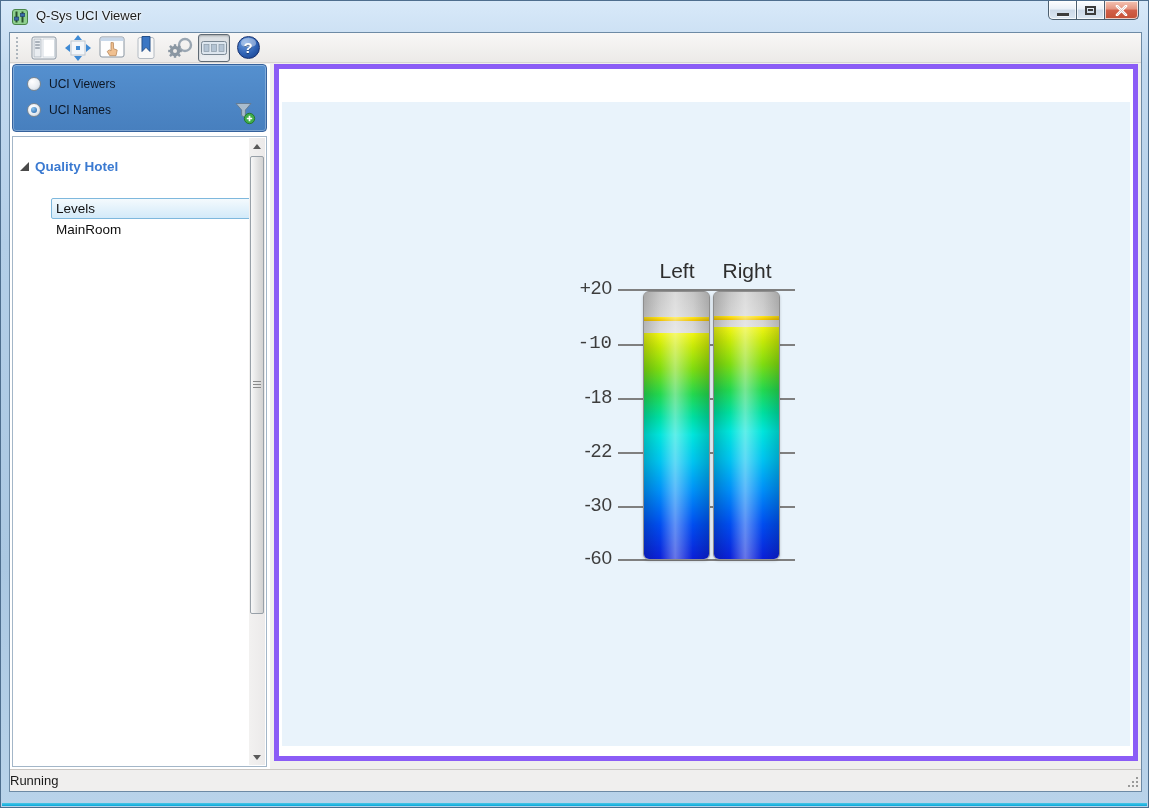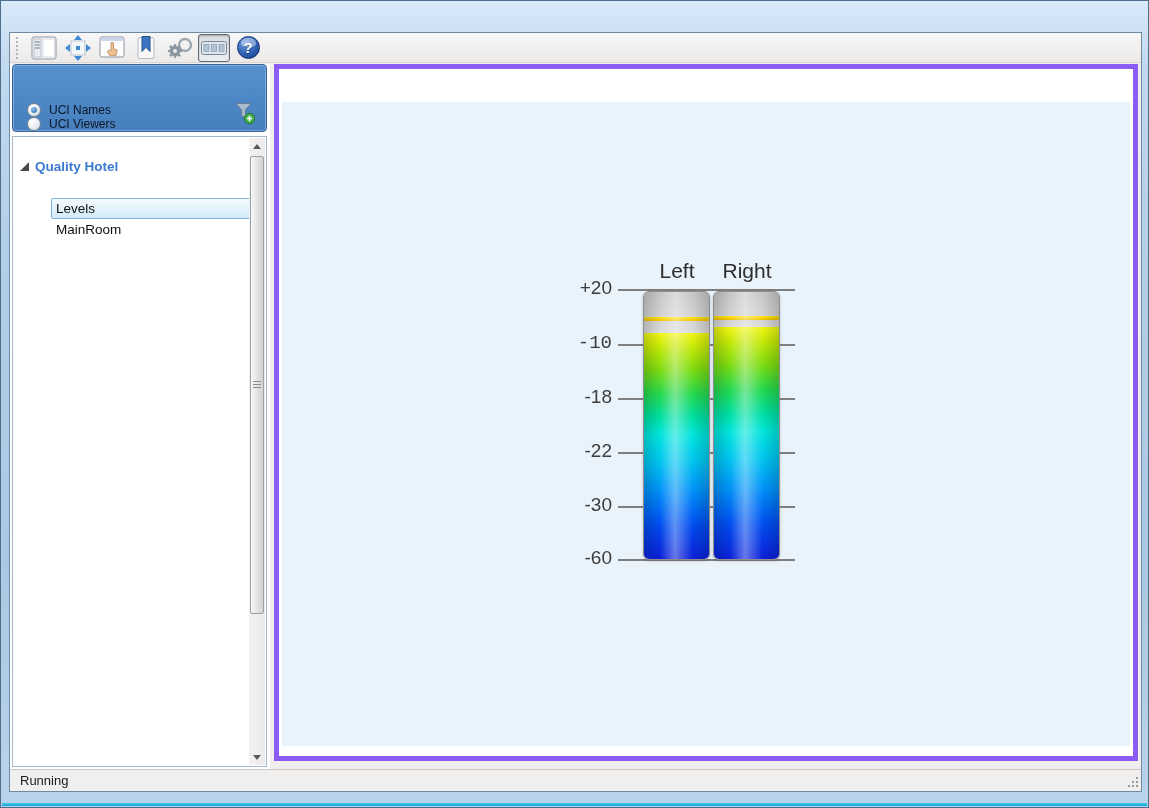--- a/index.html
+++ b/index.html
@@ -55,21 +55,21 @@
 
   
   .content { position:absolute; left:0; top:30px; right:0; bottom:22px; }
 
   
   .left-panel { position:absolute; left:0; top:1px; width:260px; bottom:0; background:#ffffff; }
   .filter-box { position:absolute; left:2px; top:0; width:255px; height:68px;
     background:linear-gradient(180deg,#5590cf,#477fbe); border:1px solid #36629c; border-radius:4px;
     box-shadow:inset 0 0 0 1px rgba(255,255,255,.28); }
   .radio-row { position:absolute; left:14px; display:flex; align-items:center; font-size:12px; color:#0c1624; cursor:default; }
-  .radio-row.r0 { top:12px;margin-top:40px; } .radio-row.r1 { top:38px; }
+  .radio-row.r0 { top:12px; } .radio-row.r1 { top:38px; }
   .radio { width:14px; height:14px; border-radius:50%; border:1px solid #7c8791; margin-right:8px; position:relative;
     background:radial-gradient(circle at 35% 30%, #ffffff 0%, #e8edf2 55%, #c3ced8 100%); }
   .radio.checked::after { content:""; position:absolute; left:3px; top:3px; width:6px; height:6px; border-radius:50%;
     background:radial-gradient(circle at 35% 30%, #8cc6ee, #1f5ea8); }
   .filter-icon { position:absolute; right:10px; bottom:6px; width:24px; height:24px; cursor:default; }
 
   .tree-box { position:absolute; left:2px; top:72px; width:255px; bottom:2px;
     background:#ffffff; border:1px solid #a3b6c8; }
   .tree-root { position:absolute; left:7px; top:19px; height:21px; display:flex; align-items:center; cursor:default; }
   .expander { width:9px; height:9px; background:#4a4a4a; clip-path:polygon(100% 0, 100% 100%, 0 100%); margin-right:6px; }
@@ -114,30 +114,54 @@
   .bar.b0 { left:361px; } .bar.b1 { left:431px; }
   .fill { position:absolute; left:0; right:0; bottom:0;
     background:linear-gradient(180deg,#f0f513 0%,#c6e907 6%,#7fdc10 16%,#24d84e 27%,#00dfa0 37%,#00e5dc 45%,#00c4f0 57%,#0090f8 70%,#004df0 85%,#0b20d8 100%); }
   .peak { position:absolute; left:0; right:0; height:4px;
     background:linear-gradient(180deg,#ffe81a,#efbf00); }
   .bar::after { content:""; position:absolute; inset:0; border-radius:5px; pointer-events:none;
     background:linear-gradient(90deg,rgba(0,0,0,.16) 0%,rgba(255,255,255,0) 25%,rgba(255,255,255,.38) 48%,rgba(255,255,255,0) 75%,rgba(0,0,0,.16) 100%); }
 
   
   .statusbar { position:absolute; left:0; right:0; bottom:0; height:22px; background:#f0efee;
-    border-top:1px solid #cac7c4; font-size:13px; color:#1a1a1a; display:flex; align-items:center; padding-left:10px; }
+    border-top:1px solid #cac7c4; font-size:13px; color:#1a1a1a; display:flex; align-items:center; }
   .resize-grip { position:absolute; right:2px; bottom:3px; width:14px; height:14px; }
   .resize-grip::before { content:""; position:absolute; right:1px; bottom:1px; width:2px; height:2px; background:#9a9a9a;
     box-shadow:-4px 0 #9a9a9a, -8px 0 #9a9a9a, 0 -4px #9a9a9a, -4px -4px #9a9a9a, 0 -8px #9a9a9a; }
 </style>
 </head>
 <body>
 
 <div class="window">
 
+  <div class="titlebar">
+    <svg class="app-icon" viewBox="0 0 16 16">
+      <rect x="0.5" y="0.5" width="15" height="15" rx="2.5" fill="#8fd08f" stroke="#49854a"></rect>
+      <rect x="3.5" y="2.5" width="2" height="11" fill="#27522b"></rect>
+      <rect x="2.3" y="8" width="4.4" height="3.2" fill="#3a6aaa" stroke="#1e3e66" stroke-width="0.6"></rect>
+      <rect x="9.5" y="2.5" width="2" height="11" fill="#27522b"></rect>
+      <rect x="8.3" y="4.4" width="4.4" height="3.2" fill="#3a6aaa" stroke="#1e3e66" stroke-width="0.6"></rect>
+    </svg>
+    <span class="title">Q-Sys UCI Viewer</span>
+    <div class="winbtns">
+      <div class="wbtn min">
+          <span class="glyph-min"></span>
+        </div>
+      <div class="wbtn max">
+          <span class="glyph-max"></span>
+        </div>
+      <div class="wbtn close">
+        <svg width="13" height="11" viewBox="0 0 13 11">
+          <path d="M2 1 L11 10 M11 1 L2 10" stroke="#ffffff" stroke-width="2.6" stroke-linecap="round"></path>
+          <path d="M2 1 L11 10 M11 1 L2 10" stroke="#5a120a" stroke-width="0.7" opacity="0.3"></path>
+        </svg>
+      </div>
+    </div>
+  </div>
 
   <div class="client">
 
     <div class="toolbar">
       <div class="gripper"></div>
 
       <button class="tb">
         <svg width="26" height="24" viewBox="0 0 26 24">
           <rect x="1" y="1" width="24" height="22" rx="2" fill="#fbfbfb" stroke="#8a96a2"></rect>
           <rect x="3" y="3" width="7" height="18" fill="#e9edf1" stroke="#aab4be" stroke-width="0.8"></rect>

